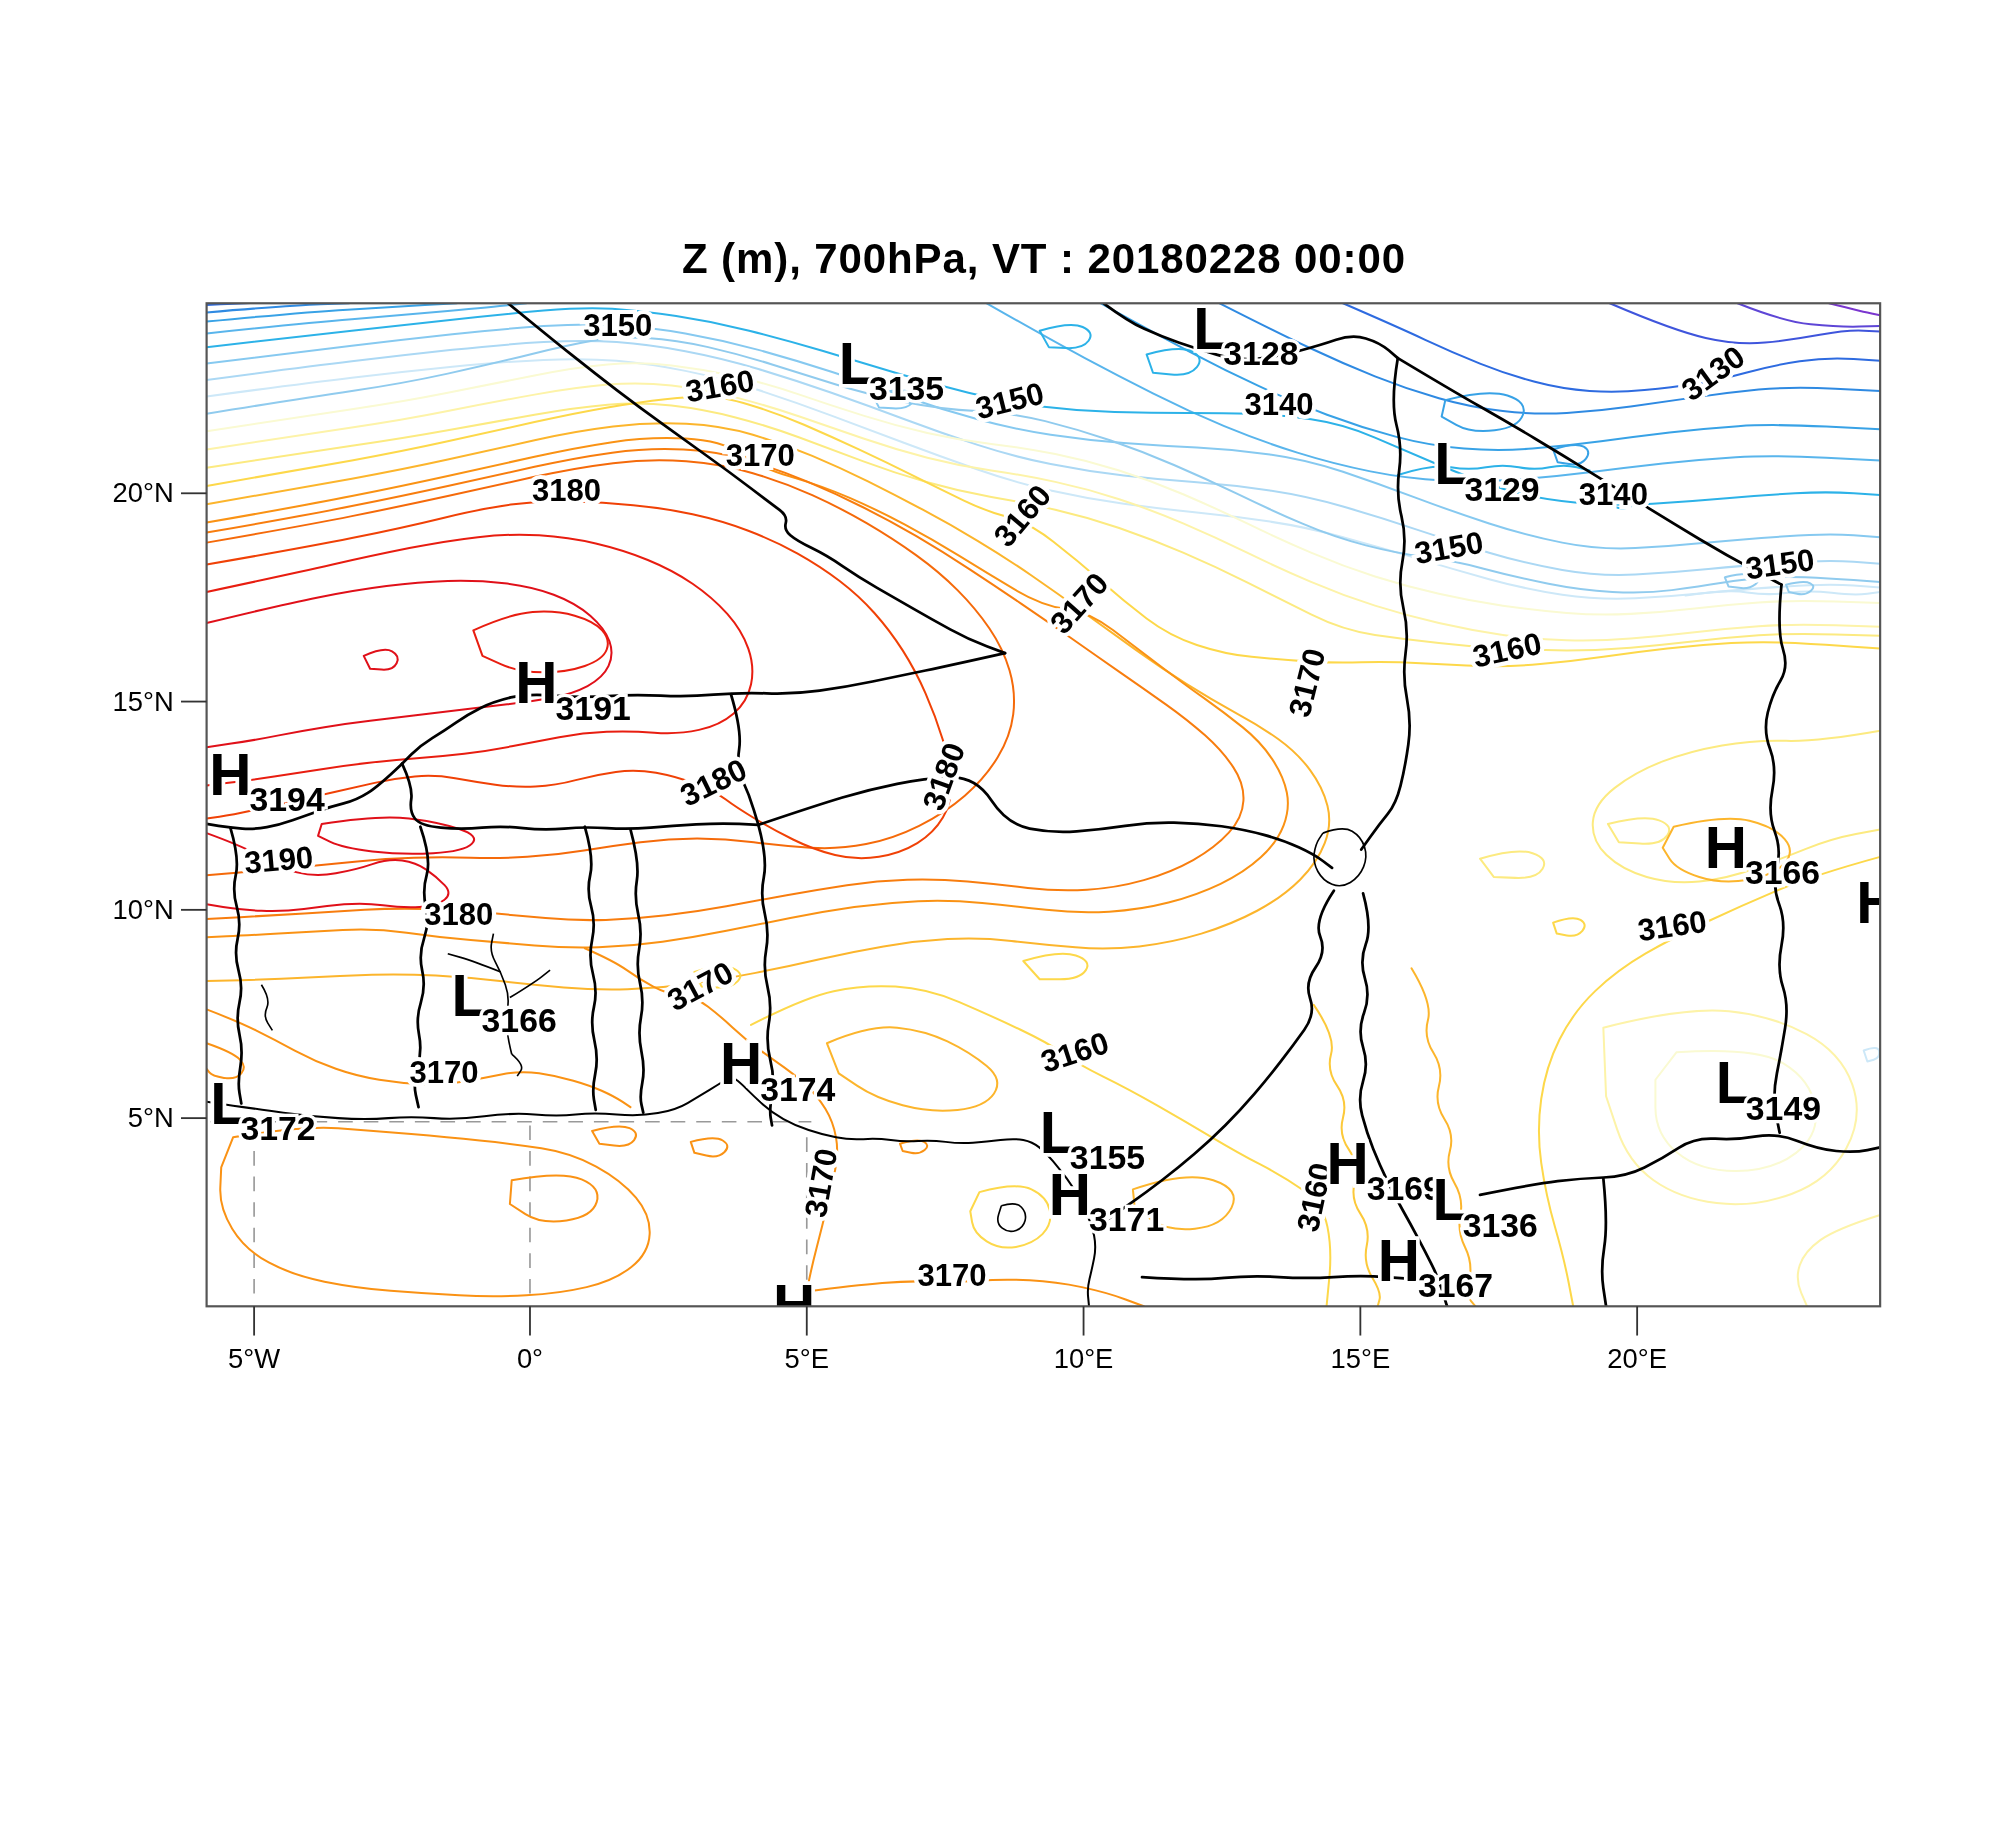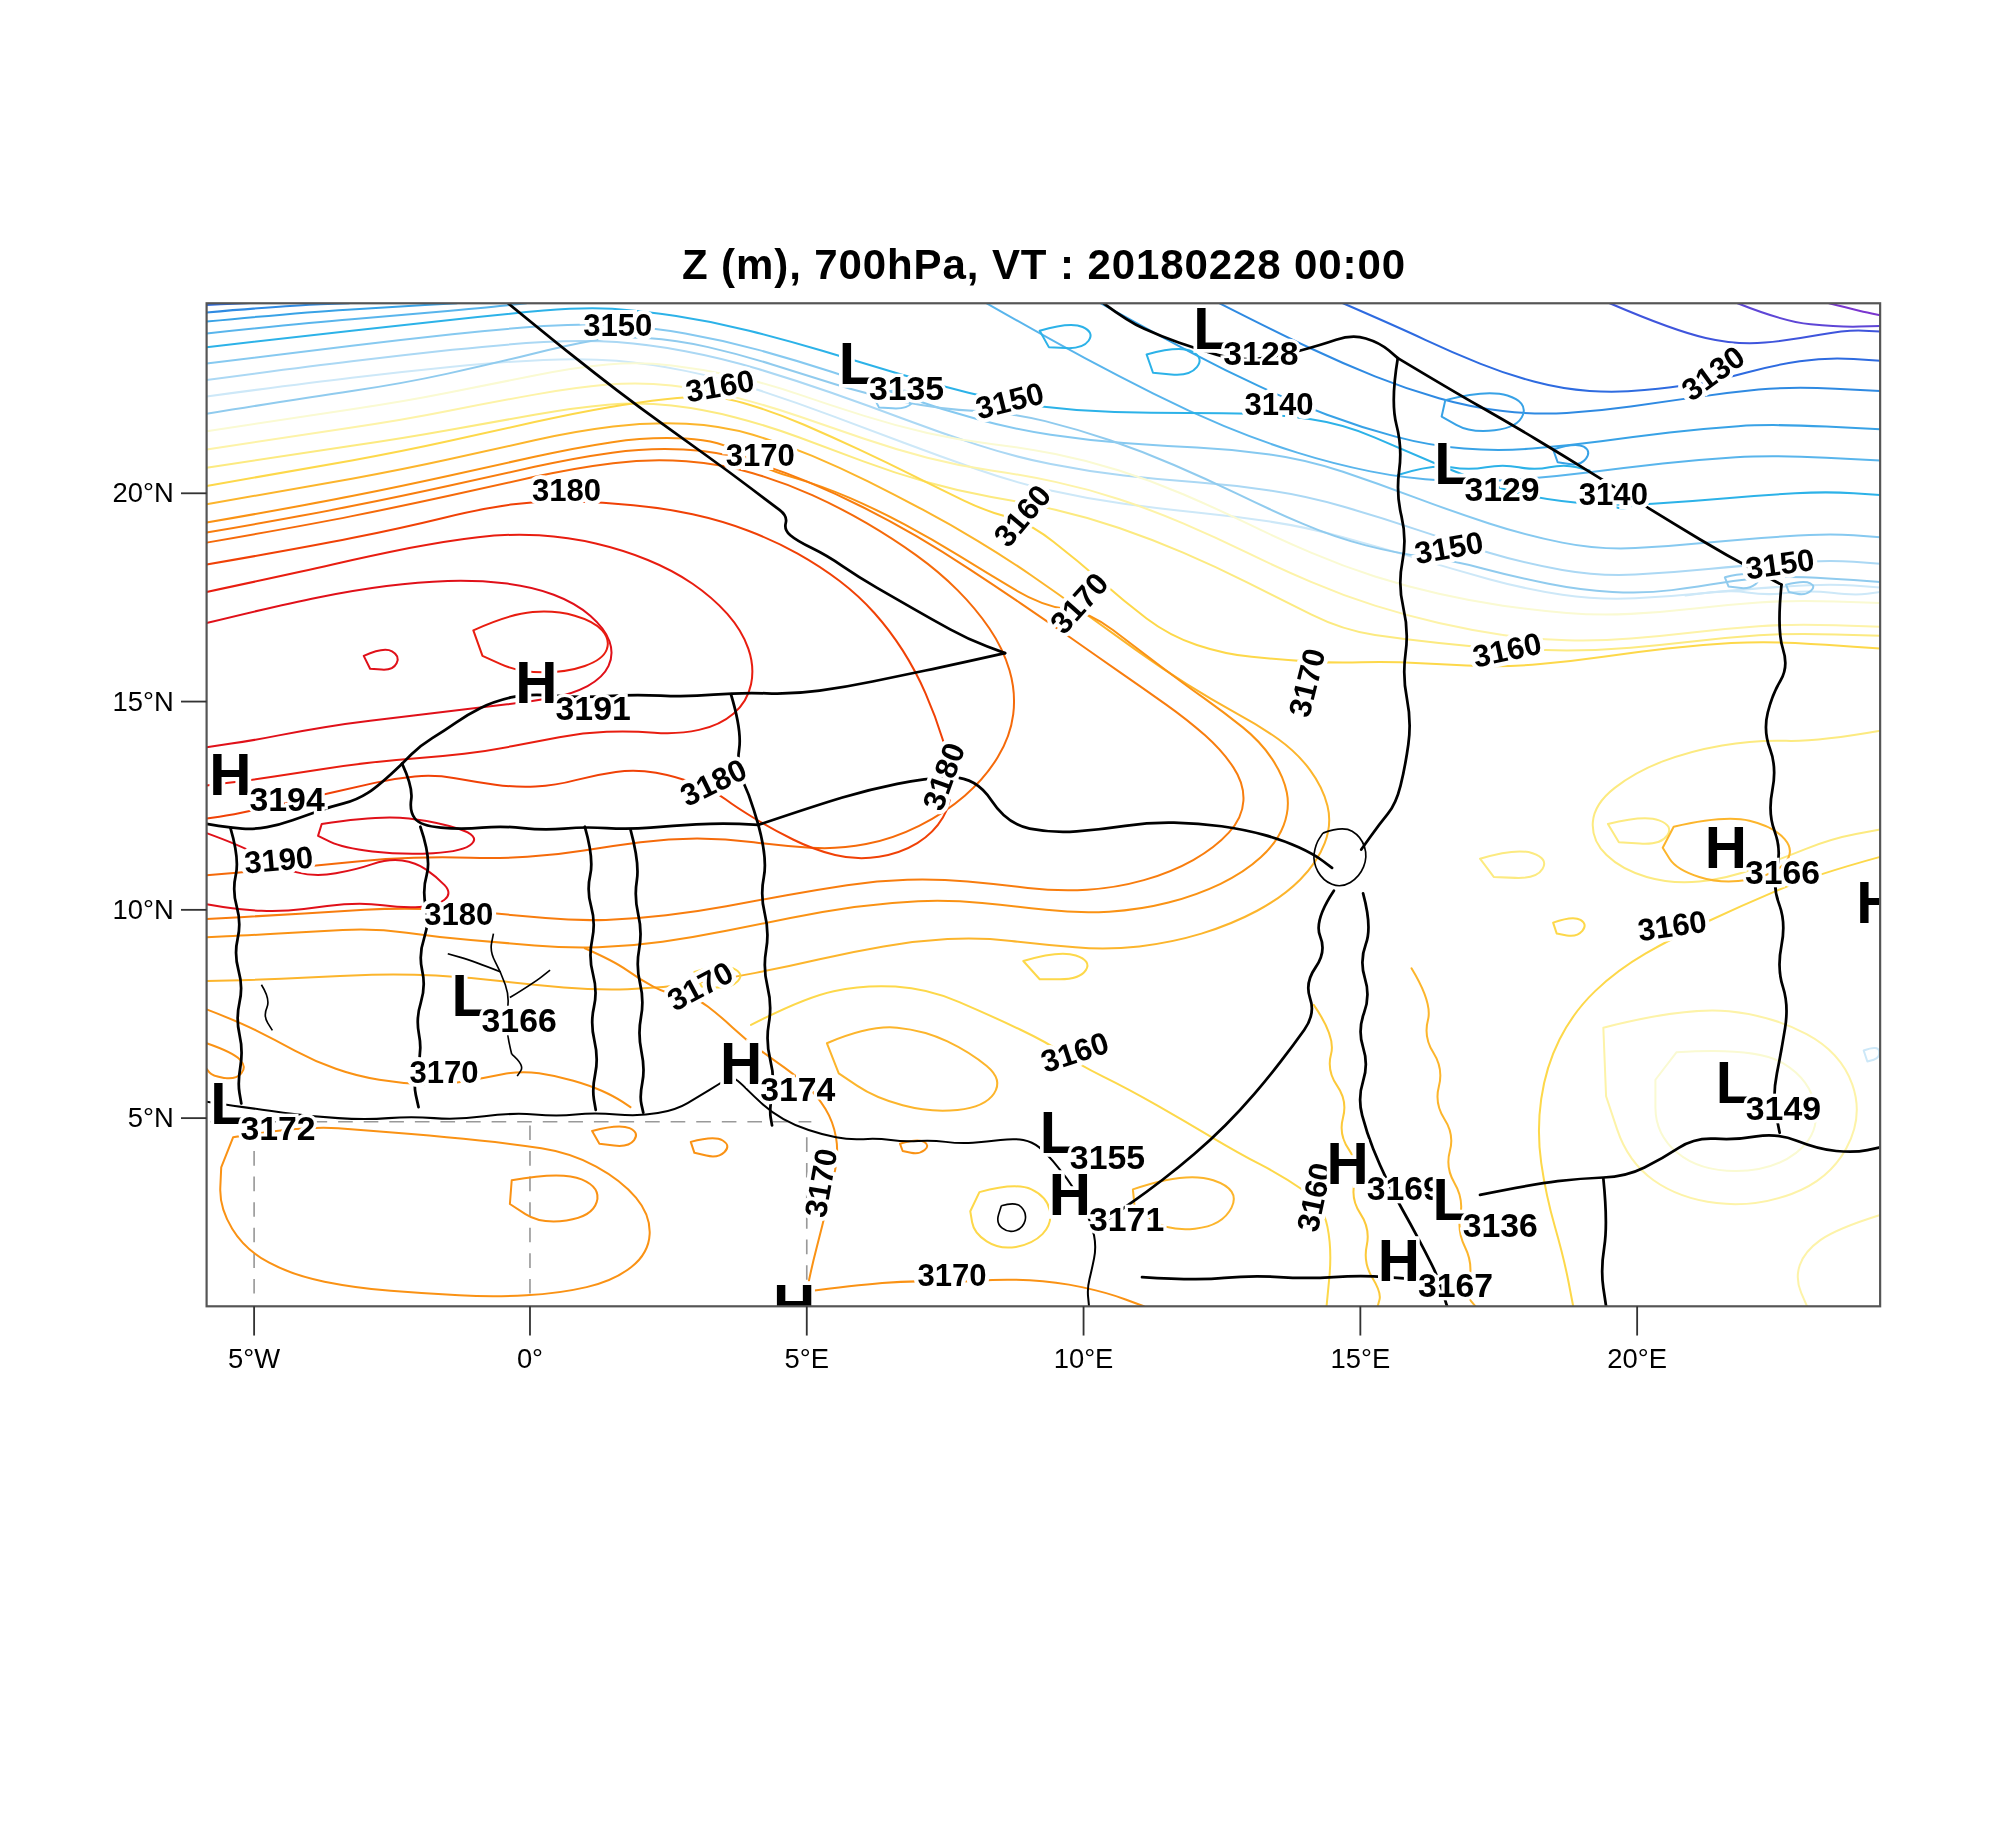--- a/index.html
+++ b/index.html
@@ -1,19 +1,19 @@
 <!DOCTYPE html>
 <html style="font-size:14.6px"><head>
 <meta charset="utf-8">
 <style>
   html,body{margin:0;padding:0;background:#fff;}
   #stage{position:relative;width:2010px;height:1827px;background:#fff;overflow:hidden;
          font-family:"Liberation Sans",sans-serif;}
   #map-svg{position:absolute;left:0;top:0;}
-  #chart-title{position:absolute;left:207px;top:241px;width:1674px;text-align:center;
+  #chart-title{position:absolute;left:207px;top:235px;width:1674px;text-align:center;
     font-size:42px;font-weight:bold;color:#000;letter-spacing:0.9px;}
 </style>
 </head>
 <body>
 
 <div id="stage">
   <svg id="map-svg" width="2010" height="1827" viewBox="0 0 2200 2000">
       <line x1="230" y1="1228" x2="888" y2="1228" stroke="#999" stroke-width="1.8" stroke-dasharray="16 12"></line>
       <line x1="278" y1="1232" x2="278" y2="1428" stroke="#999" stroke-width="1.8" stroke-dasharray="16 12"></line>
       <line x1="580" y1="1232" x2="580" y2="1428" stroke="#999" stroke-width="1.8" stroke-dasharray="16 12"></line>

